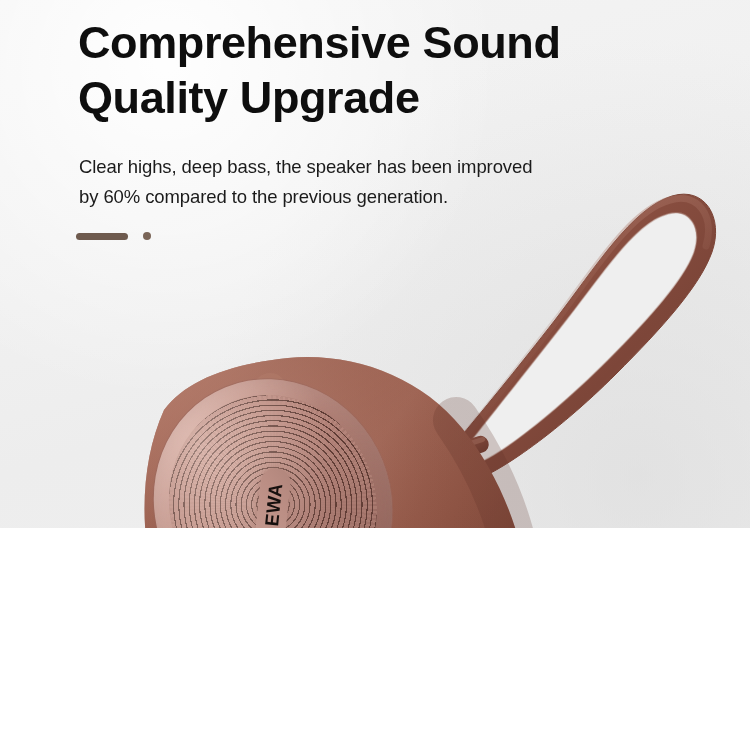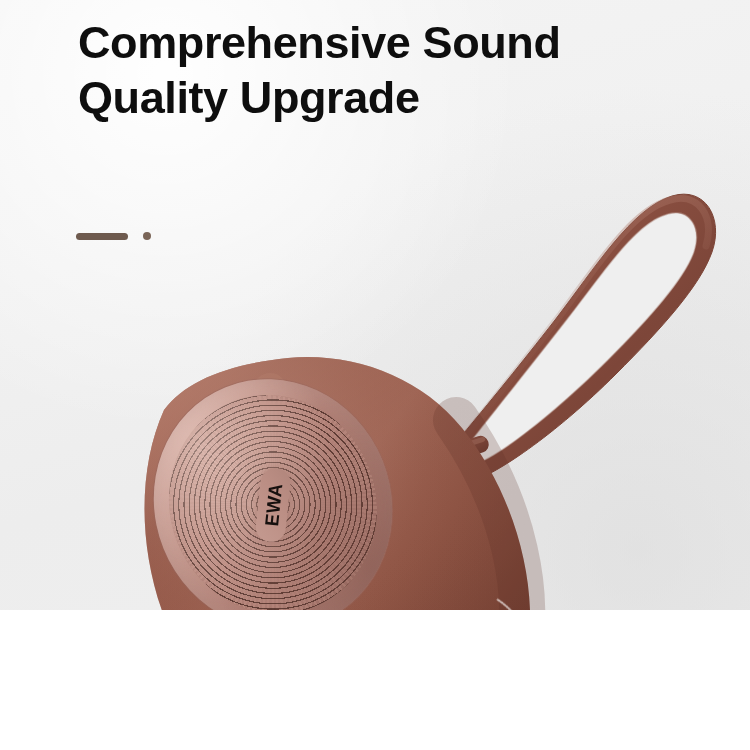--- a/index.html
+++ b/index.html
@@ -6,21 +6,21 @@
   * { margin:0; padding:0; box-sizing:border-box; }
 
   html, body {
     width:750px; height:750px;
     overflow:hidden;
     font-family:"Liberation Sans","DejaVu Sans",sans-serif;
   }
 
   #stage {
     position:relative;
-    width:750px; height:610px;
+    width:750px; height:528px;
     background:
       linear-gradient(165deg,#f4f4f4 0%,#f1f1f1 35%,#ededed 65%,#efefef 100%);
     overflow:hidden;
   }
 
   
   .bg-vignette{
     position:absolute; inset:0;
     background:
       radial-gradient(circle at 22% 12%, rgba(255,255,255,.95) 0%, rgba(255,255,255,0) 45%),
@@ -229,20 +229,22 @@
 </head>
 <body>
 
 <div id="stage">
 
   <div class="bg-vignette"></div>
 
   <h1 class="headline">Comprehensive Sound
 Quality Upgrade</h1>
 
+  <p class="subtitle">Clear highs, deep bass, the speaker has been improved
+by 60% compared to the previous generation.</p>
 
   <div class="pager">
     <span class="pager-bar"></span>
     <span class="pager-dot"></span>
   </div>
 
   <div class="speaker">
 
     <div class="ground-shadow"></div>
 

